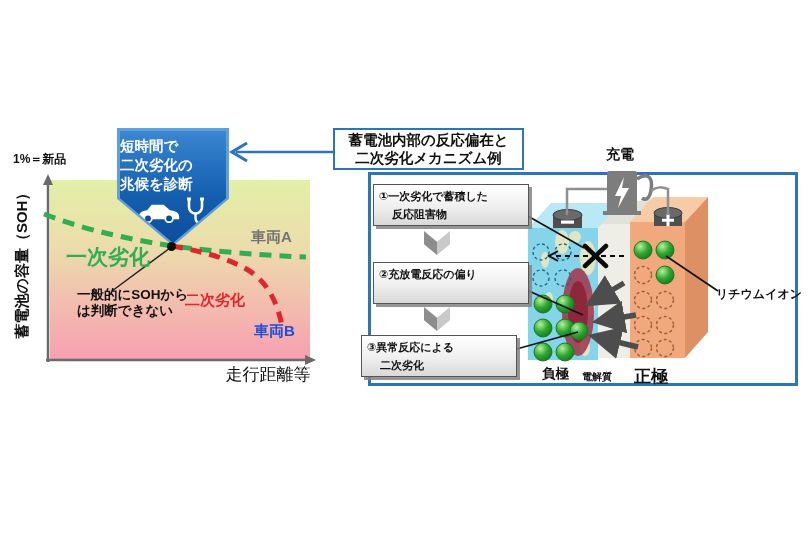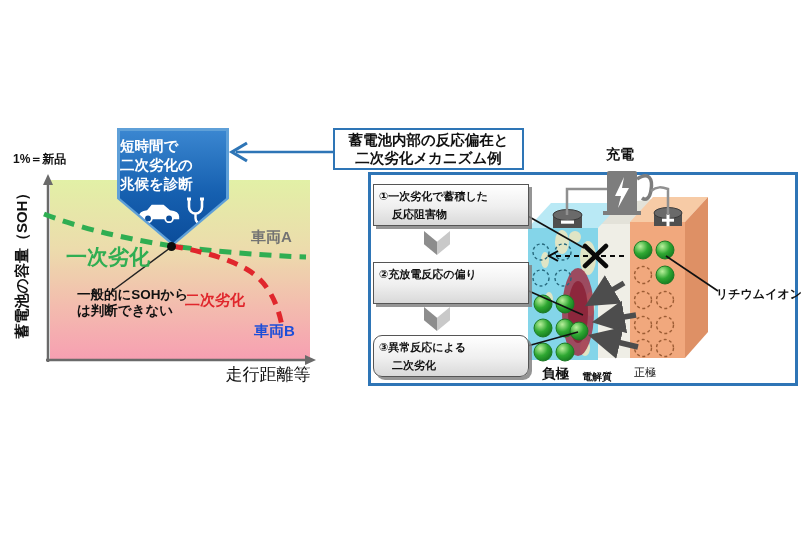--- a/index.html
+++ b/index.html
@@ -41,31 +41,31 @@
   .panel{left:368px;top:172px;width:430px;height:214px;z-index:0;background:#fff;
     border:3px solid #2e75b6;box-sizing:border-box;}
   
   .step{z-index:2;width:156px;height:42px;box-sizing:border-box;
     background:linear-gradient(180deg,#ffffff 0%,#efefef 55%,#d9d9d9 100%);
     border:1.5px solid #555;box-shadow:3px 3px 0 rgba(130,130,130,.85);
     padding:2px 5px;font-size:11px;font-weight:bold;line-height:18px;}
   .step .l2{padding-left:13px;}
   .step1{left:373px;top:184px;}
   .step2{left:373px;top:262px;}
-  .step3{left:373px;top:335px;border-radius:9px;}
+  .step3{left:361px;top:335px;}
   .chev{z-index:2;width:26px;height:24px;}
   .chev1{left:424px;top:231px;} .chev2{left:424px;top:307px;}
   .chev .ch-l,.chev .ch-r{position:absolute;left:0;top:0;width:100%;height:100%;}
   .chev .ch-l{clip-path:polygon(0 0,50% 45%,50% 100%,0 55%);background:#8d8d8d;}
   .chev .ch-r{clip-path:polygon(100% 0,50% 45%,50% 100%,100% 55%);background:#c9c9c9;}
   
   .lbl-charge{left:596px;top:146px;width:48px;text-align:center;font-size:14px;font-weight:bold;}
   .lbl-neg{left:542px;top:365px;font-size:13.5px;font-weight:bold;}
   .lbl-elec{left:582px;top:370px;font-size:10px;font-weight:bold;font-family:Liberation Mono, monospace;}
-  .lbl-pos{left:634px;top:365px;font-size:11px;font-weight:normal;}
+  .lbl-pos{left:634px;top:365px;font-size:17px;font-weight:bold;}
   .lbl-ion{left:716px;top:286px;font-size:12px;font-weight:bold;}
   
   .watermark{left:678px;top:490px;z-index:0;font-size:30px;font-weight:bold;
     letter-spacing:2px;color:#f3f4f4;-webkit-text-stroke:1.2px #e0e3e3;}
 </style>
 </head>
 <body>
 
 <div class="canvas">
 

